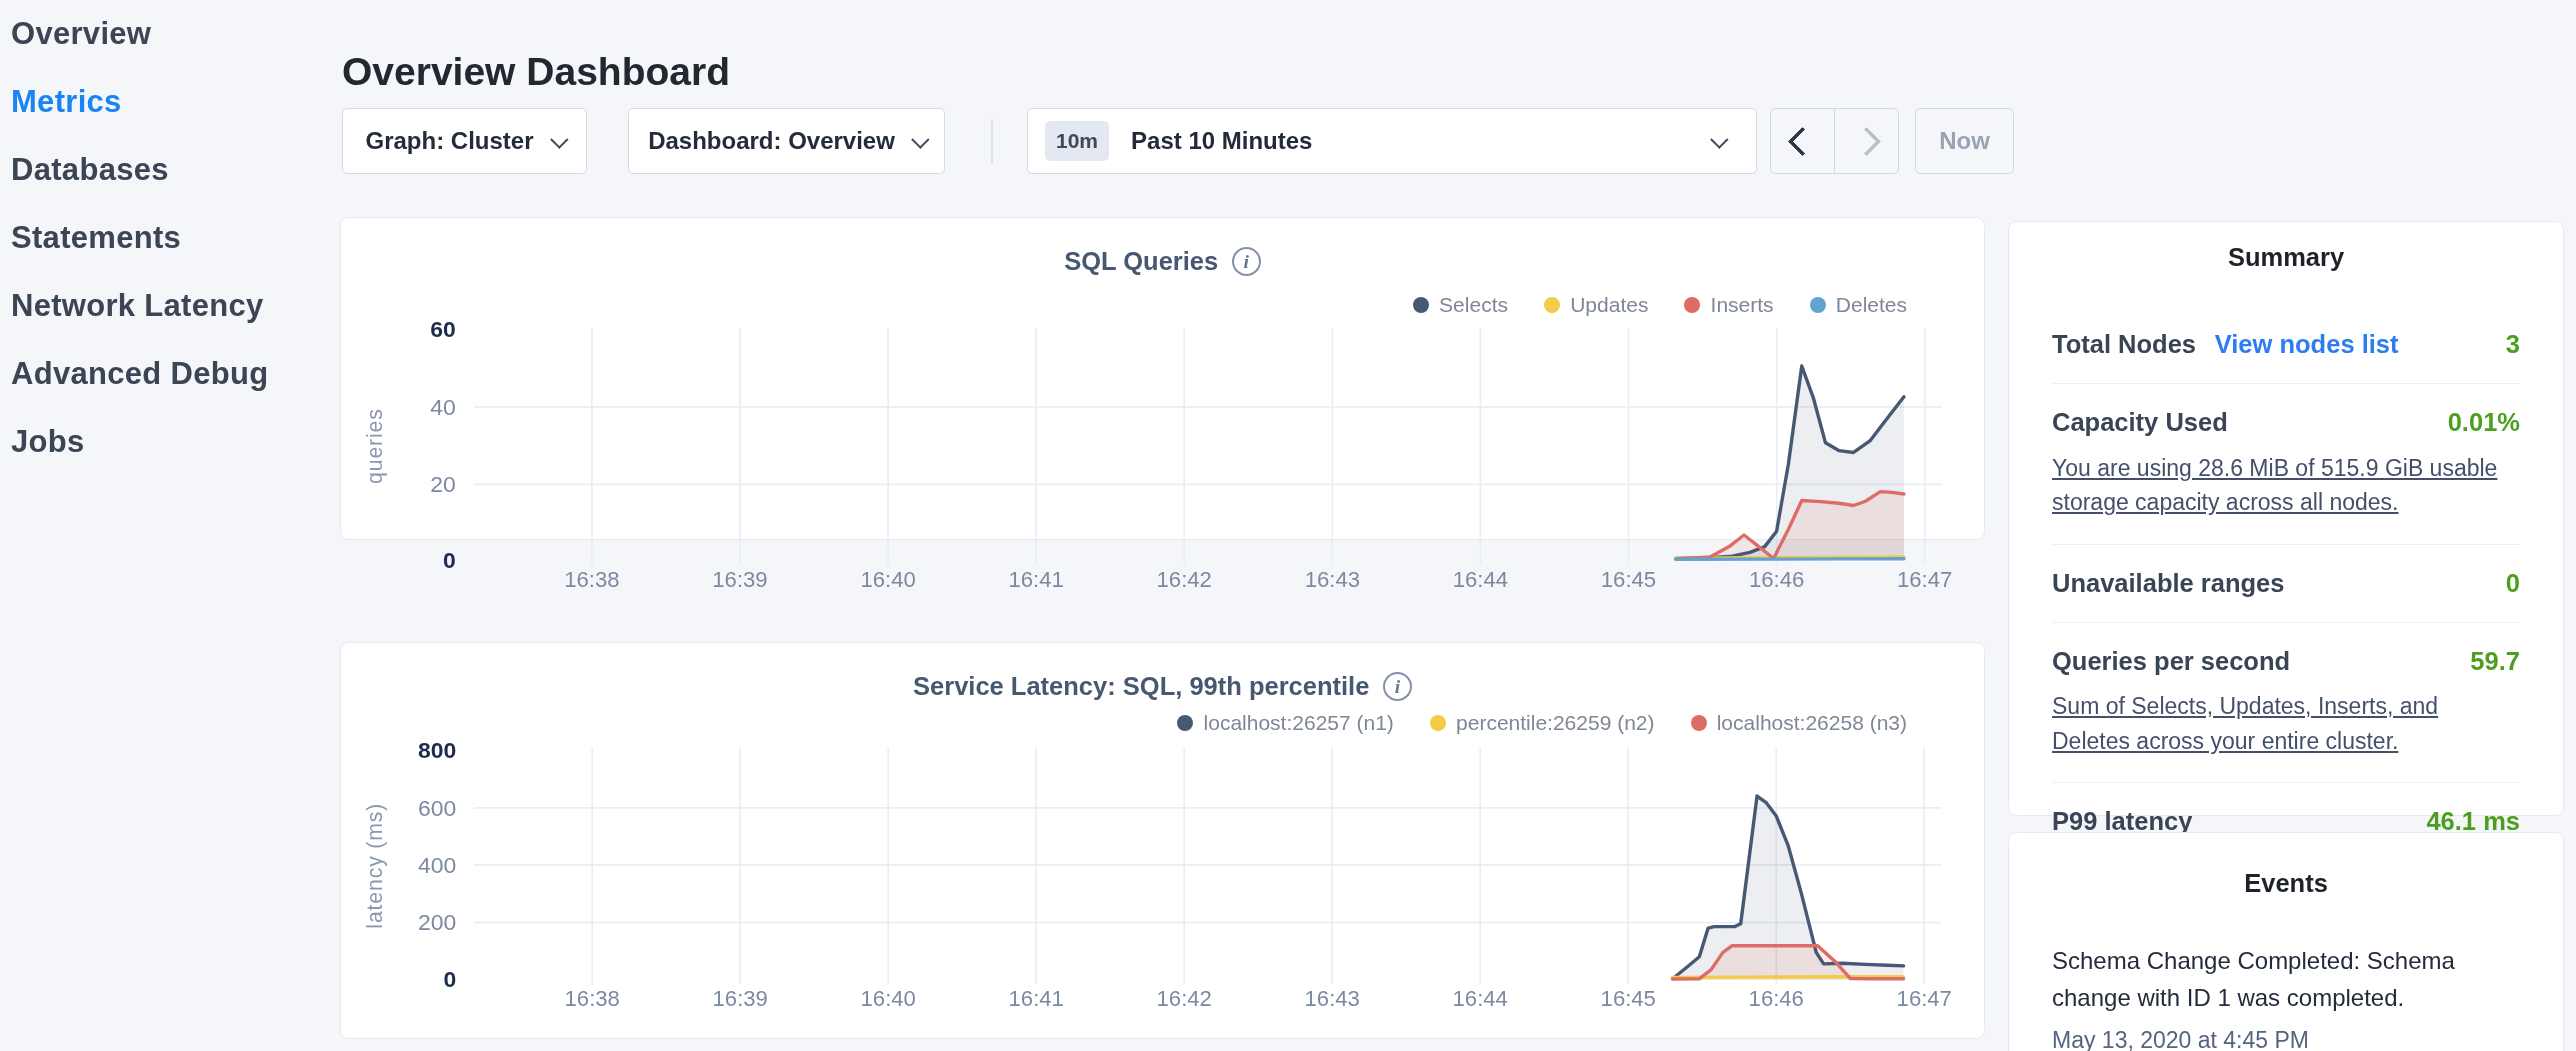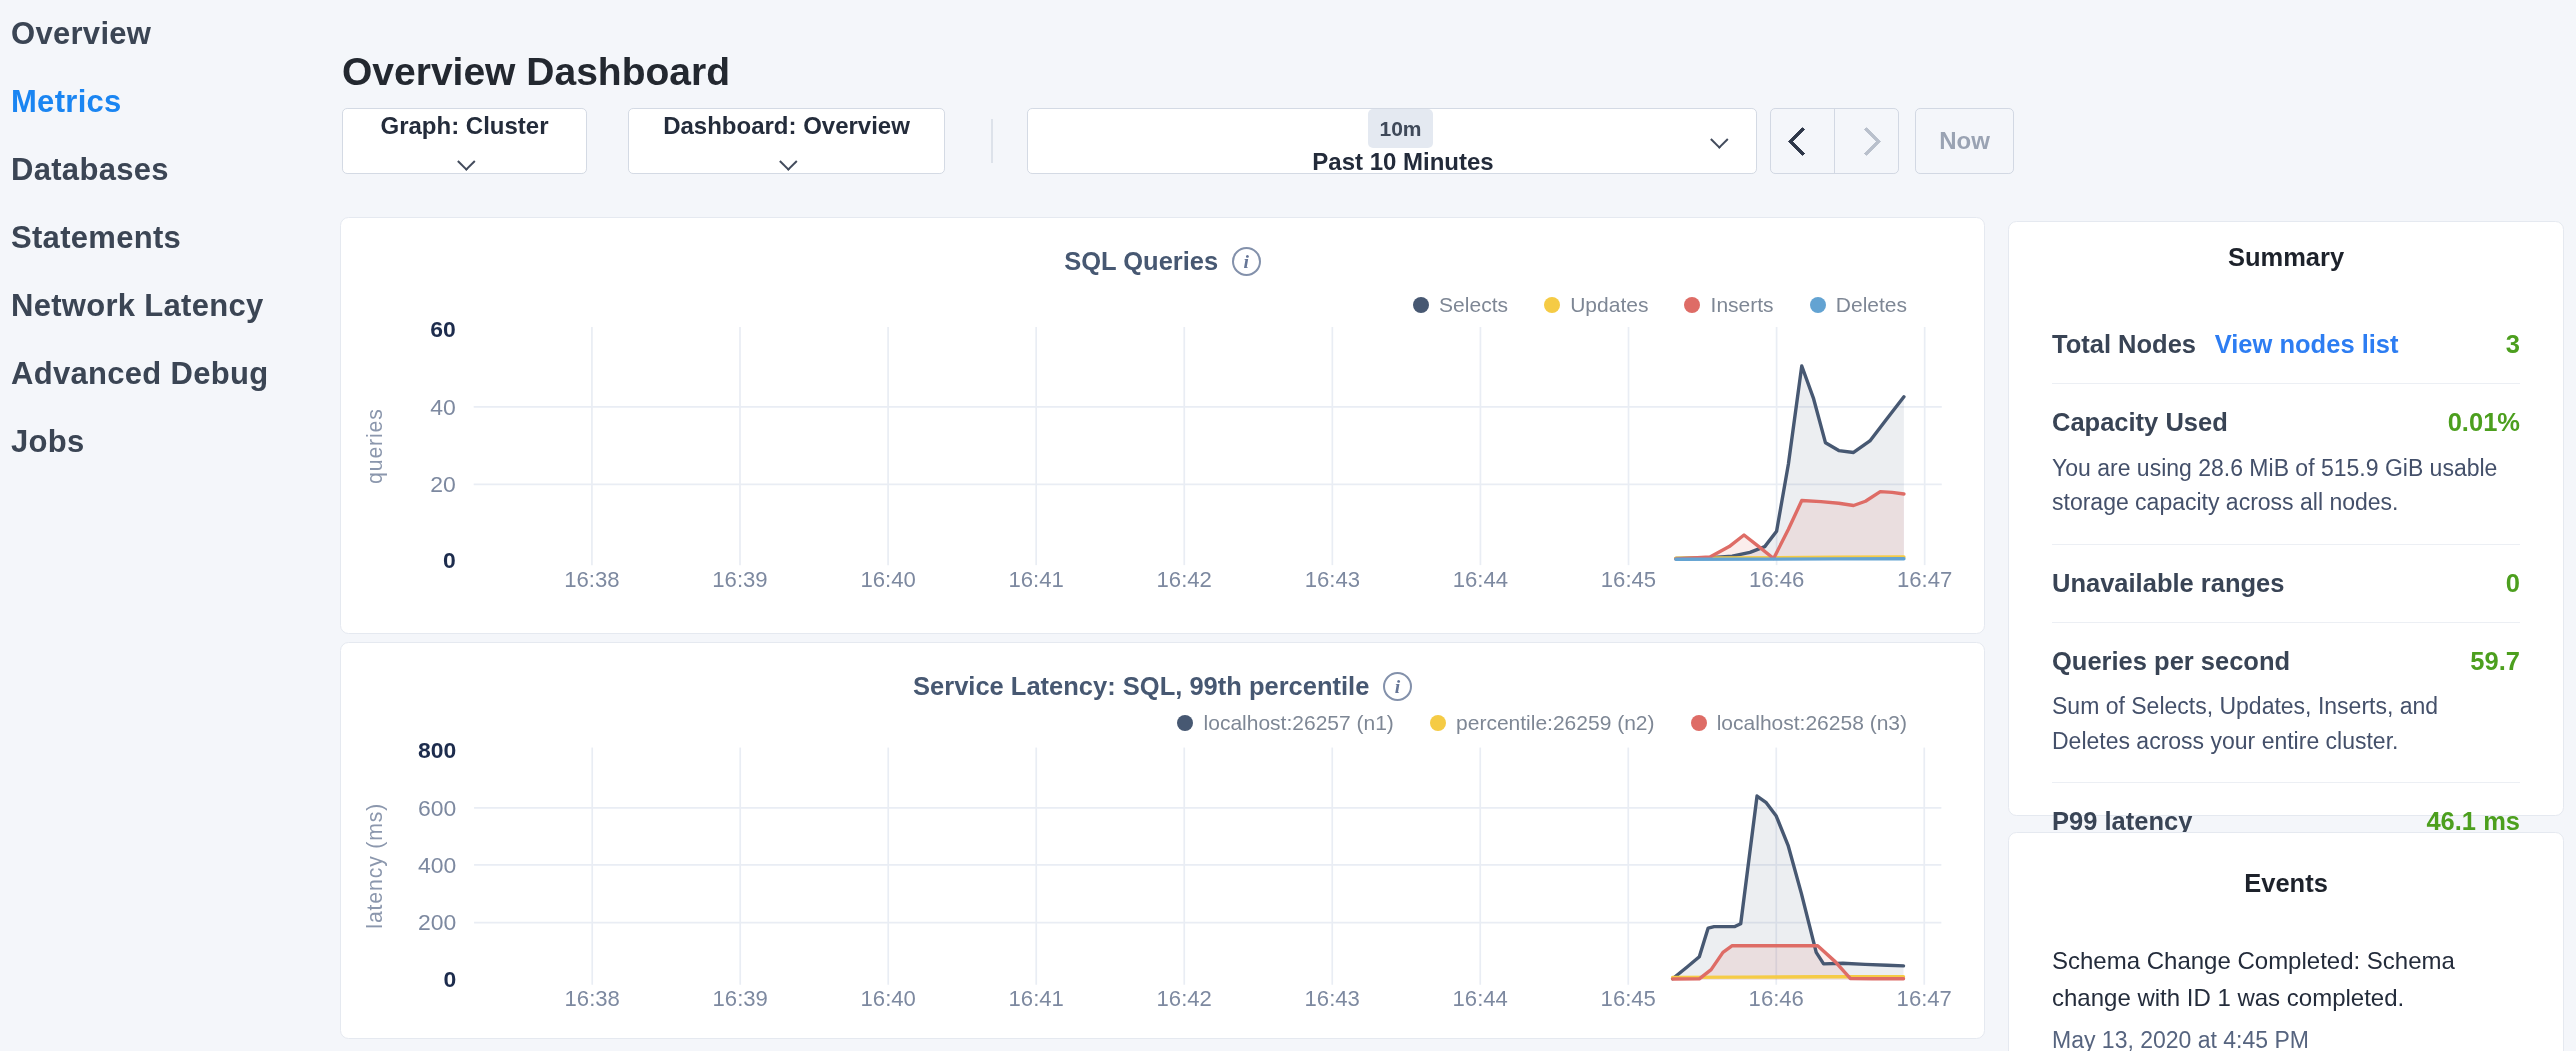--- a/index.html
+++ b/index.html
@@ -15,39 +15,39 @@
   .nav-item{
     height:68px;display:flex;align-items:center;padding-left:11px;
     font-size:31px;font-weight:700;color:#3b4554;letter-spacing:0.3px;cursor:pointer;
   }
   .nav-item.active{color:#1a85f2;}
   
   .page-title{
     position:absolute;left:342px;top:24px;font-size:39px;font-weight:700;color:#232830;
   }
   
-  .ctl{position:absolute;top:108px;height:66px;box-sizing:border-box;border:1.7px solid #d4dae4;border-radius:5.1px;background:#ffffff;display:flex;align-items:center;justify-content:center;font-size:24px;font-weight:700;color:#242c3b;cursor:pointer;flex-direction:column;}
+  .ctl{position:absolute;top:108px;height:66px;box-sizing:border-box;border:1.7px solid #d4dae4;border-radius:5.1px;background:#ffffff;display:flex;align-items:center;justify-content:center;font-size:24px;font-weight:700;color:#242c3b;cursor:pointer;}
   .graph-btn{left:342px;width:245px;gap:17px;}
   .dash-btn{left:628px;width:317px;gap:17px;}
   .ctl-divider{position:absolute;left:991px;top:119px;width:1.7px;height:44px;background:#dde2ea;}
   .time-select{left:1027px;width:730px;justify-content:flex-start;position:absolute;}
   .time-badge{margin-left:17px;background:#e4e9f1;color:#3f4959;font-size:21px;font-weight:700;padding:7.7px 11px;border-radius:5.1px;}
   .time-label{margin-left:22px;font-size:24px;font-weight:700;color:#232b3a;}
   .chev{width:11px;height:11px;border-right:2.6px solid #424b5c;border-bottom:2.6px solid #424b5c;transform:rotate(45deg) translateY(-2.6px);display:inline-block;}
   .time-select .chev{position:absolute;right:32px;top:25.5px;}
   .pager{position:absolute;left:1770px;top:108px;width:129px;height:66px;box-sizing:border-box;border:1.7px solid #d2d8e3;border-radius:5.1px;display:flex;background:transparent;}
   .pager-cell{flex:1;display:flex;align-items:center;justify-content:center;cursor:pointer;}
   .pager-cell + .pager-cell{border-left:1.7px solid #d2d8e3;}
   .pchev{width:17px;height:17px;display:inline-block;border-right:4.3px solid #2e3749;border-bottom:4.3px solid #2e3749;border-radius:1.7px;}
   .pchev.left{transform:rotate(135deg);}
   .pchev.right{transform:rotate(-45deg);border-color:#b9c0cc;}
   .now-btn{position:absolute;left:1915px;top:108px;width:99px;height:66px;box-sizing:border-box;border:1.7px solid #d2d8e3;border-radius:5.1px;display:flex;align-items:center;justify-content:center;font-size:24px;font-weight:700;color:#9aa3b3;background:transparent;cursor:default;}
   
   .card{position:absolute;background:#ffffff;border:1.7px solid #e5e9f0;border-radius:8.5px;box-sizing:border-box;}
-  .chart1{left:340px;top:217px;width:1645px;height:417px;}
+  .chart1{left:340px;top:217px;width:1645px;height:323px;}
   .chart2{left:340px;top:642px;width:1645px;height:397px;}
   .chart-title{
     position:absolute;left:0;right:0;top:29px;display:flex;justify-content:center;align-items:center;gap:13.6px;
     font-size:25.5px;font-weight:700;color:#475872;
   }
   .info-icon{
     width:29px;height:29px;border:2.6px solid #8391ab;border-radius:50%;box-sizing:border-box;
     display:inline-flex;align-items:center;justify-content:center;
     font-family:"Liberation Serif",serif;font-style:italic;font-weight:700;font-size:19.6px;color:#667697;cursor:pointer;
   }
@@ -61,21 +61,21 @@
   .summary-card{left:2008px;top:221px;width:556px;height:595px;padding:16px 43px;}
   .events-card{left:2008px;top:832px;width:556px;height:272px;padding:31px 43px;}
   .panel-title{text-align:center;font-size:25.5px;font-weight:700;color:#1d222b;margin:5.1px 0 0 0;}
   .summary-rows{margin-top:34px;}
   .s-row{padding:24px 0;}
   .s-row + .s-row{border-top:1.7px solid #eceff4;}
   .s-head{display:flex;align-items:flex-end;}
   .s-label{font-size:25.5px;font-weight:700;color:#394455;}
   .s-link{font-size:25.5px;font-weight:700;color:#2d7df2;margin-left:18.7px;cursor:pointer;}
   .s-value{margin-left:auto;font-size:25.5px;font-weight:700;color:#4c9f1e;}
-  .s-desc{margin-top:13.6px;font-size:23px;color:#44506a;line-height:1.5;padding-right:8.5px;}
+  .s-desc{margin-top:13.6px;font-size:23px;color:#44506a;line-height:1.5;padding-right:8.5px;text-decoration:underline;}
   .event-msg{margin-top:44px;font-size:24px;color:#242c3b;line-height:1.55;}
   .event-time{margin-top:10.2px;font-size:23px;color:#56647f;}
 </style>
 </head>
 <body>
 
 <nav class="sidebar">
   <div id="nav-list">
       <div class="nav-item">Overview</div>
       <div class="nav-item active">Metrics</div>

